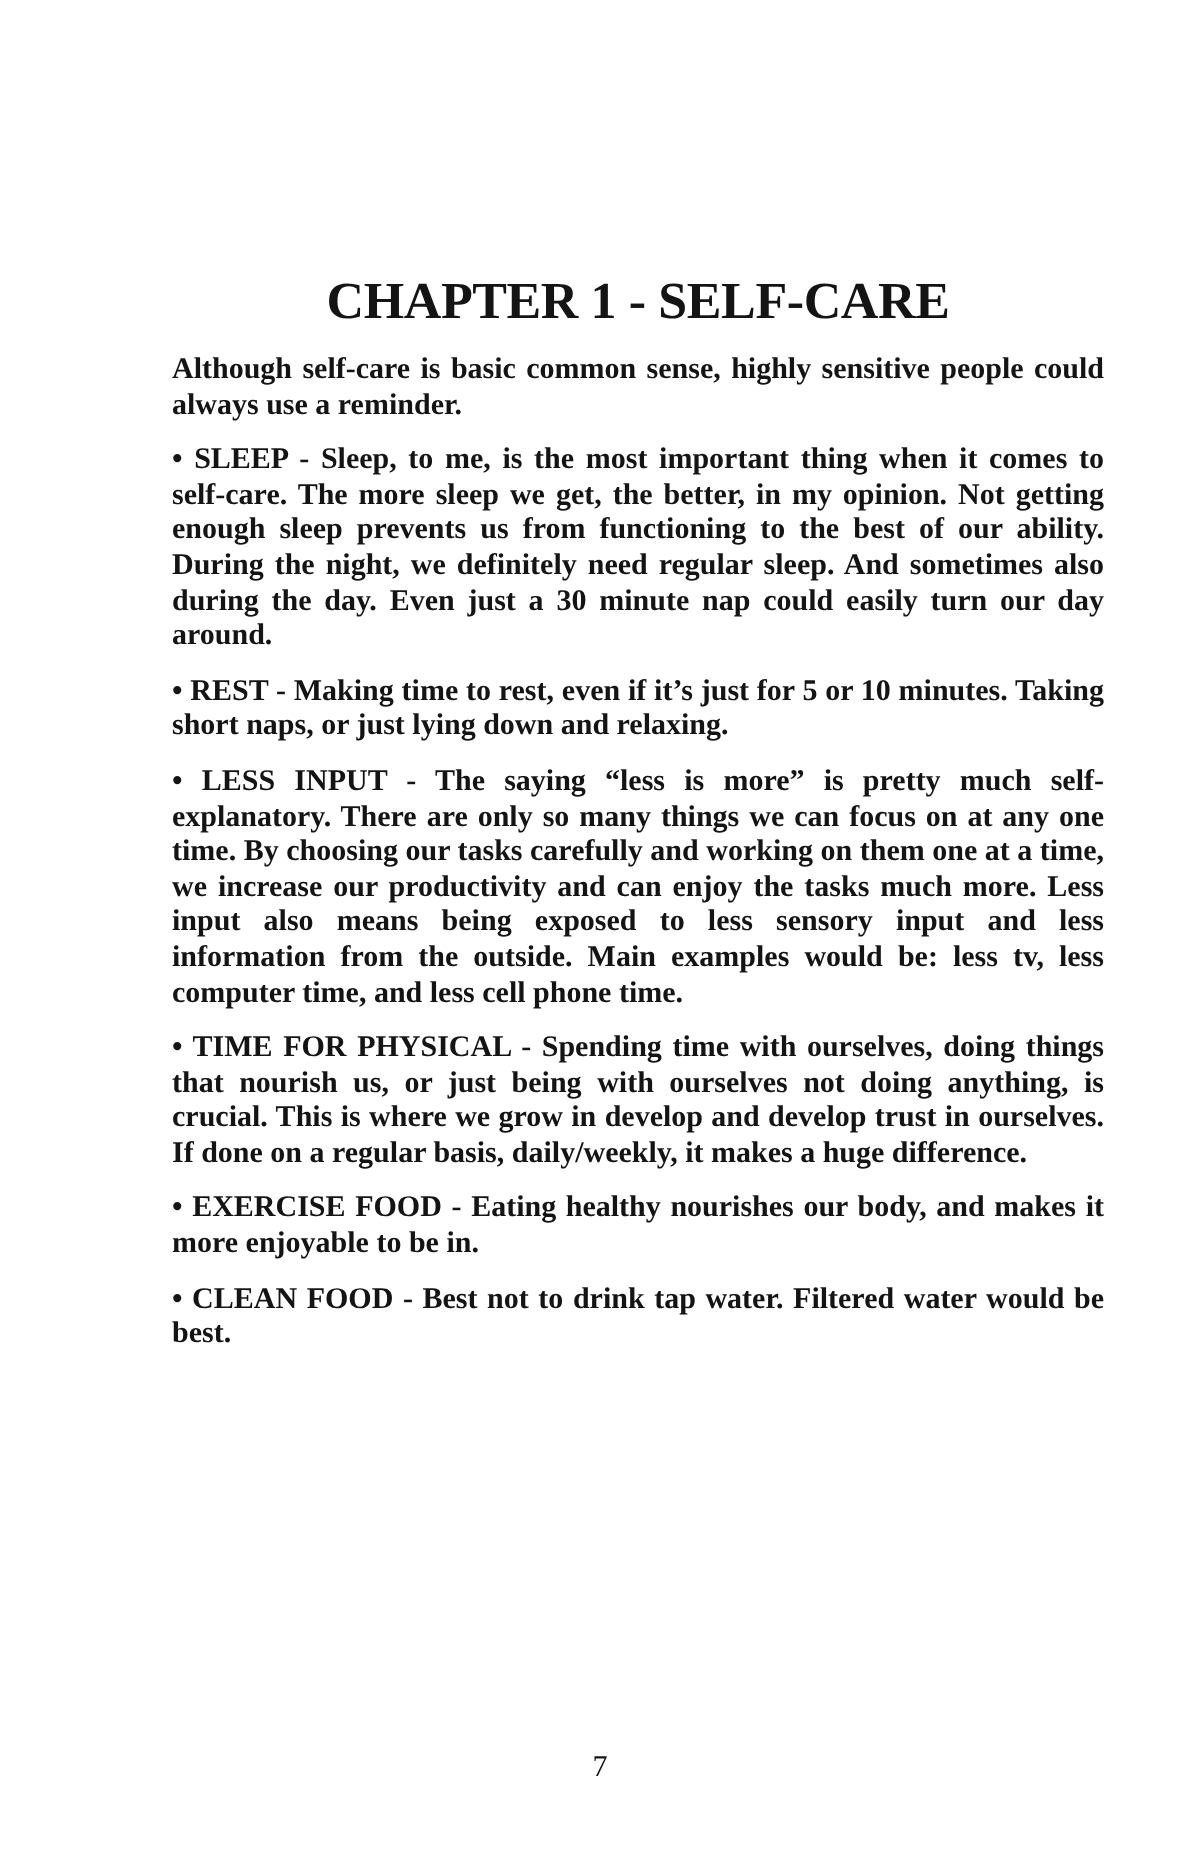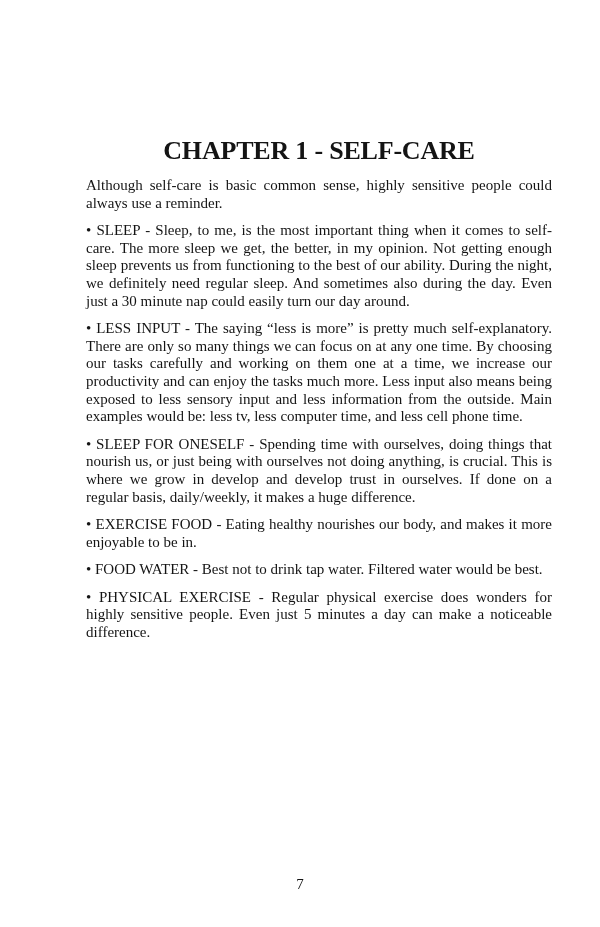--- a/index.html
+++ b/index.html
@@ -26,20 +26,21 @@
     margin: 0 0 11px 0;
     letter-spacing: -0.2px;
     white-space: nowrap;
   }
   .para {
     margin: 2px 0 10px 0;
     font-size: 15px;
     line-height: 17.6px;
     text-align: justify;
     text-justify: inter-word;
+    font-weight: bold;
   }
   .page-number {
     position: absolute;
     top: 876px;
     left: 0;
     width: 100%;
     text-align: center;
     font-size: 15px;
     line-height: 17.6px;
     color: #141414;
@@ -48,26 +49,26 @@
 </head>
 <body>
 
 <div class="page">
   <h1 class="chapter-title">CHAPTER 1 - SELF-CARE</h1>
 
   <p class="para">Although self-care is basic common sense, highly sensitive people could always use a reminder.</p>
 
   <p class="para"><span>• </span><span>SLEEP</span><span> - </span><span>Sleep, to me, is the most important thing when it comes to self-care. The more sleep we get, the better, in my opinion. Not getting enough sleep prevents us from functioning to the best of our ability. During the night, we definitely need regular sleep. And sometimes also during the day. Even just a 30 minute nap could easily turn our day around.</span></p>
 
+  <p class="para"><span>• </span><span>REST</span><span> - </span><span>Making time to rest, even if it’s just for 5 or 10 minutes. Taking short naps, or just lying down and relaxing.</span></p>
 
 
   <p class="para"><span>• </span><span>LESS INPUT</span><span> - </span><span>The saying “less is more” is pretty much self-explanatory. There are only so many things we can focus on at any one time. By choosing our tasks carefully and working on them one at a time, we increase our productivity and can enjoy the tasks much more. Less input also means being exposed to less sensory input and less information from the outside. Main examples would be: less tv, less computer time, and less cell phone time.</span></p>
 
-  <p class="para"><span>• </span><span>SLEEP FOR ONESELF</span><span> - </span><span>Spending time with ourselves, doing things that nourish us, or just being with ourselves not doing anything, is crucial. This is where we grow in develop and develop trust in ourselves. If done on a regular basis, daily/weekly, it makes a huge difference.</span></p>
+  <p class="para"><span>• </span><span>TIME FOR PHYSICAL</span><span> - </span><span>Spending time with ourselves, doing things that nourish us, or just being with ourselves not doing anything, is crucial. This is where we grow in develop and develop trust in ourselves. If done on a regular basis, daily/weekly, it makes a huge difference.</span></p>
 
   <p class="para"><span>• </span><span>EXERCISE FOOD</span><span> - </span><span>Eating healthy nourishes our body, and makes it more enjoyable to be in.</span></p>
 
-  <p class="para"><span>• </span><span>FOOD WATER</span><span> - </span><span>Best not to drink tap water. Filtered water would be best.</span></p>
+  <p class="para"><span>• </span><span>CLEAN FOOD</span><span> - </span><span>Best not to drink tap water. Filtered water would be best.</span></p>
 
-  <p class="para"><span>• </span><span>PHYSICAL EXERCISE</span><span> - </span><span>Regular physical exercise does wonders for highly sensitive people. Even just 5 minutes a day can make a noticeable difference.</span></p>
 </div>
 
 <div class="page-number">7</div>
 
 </body></html>

